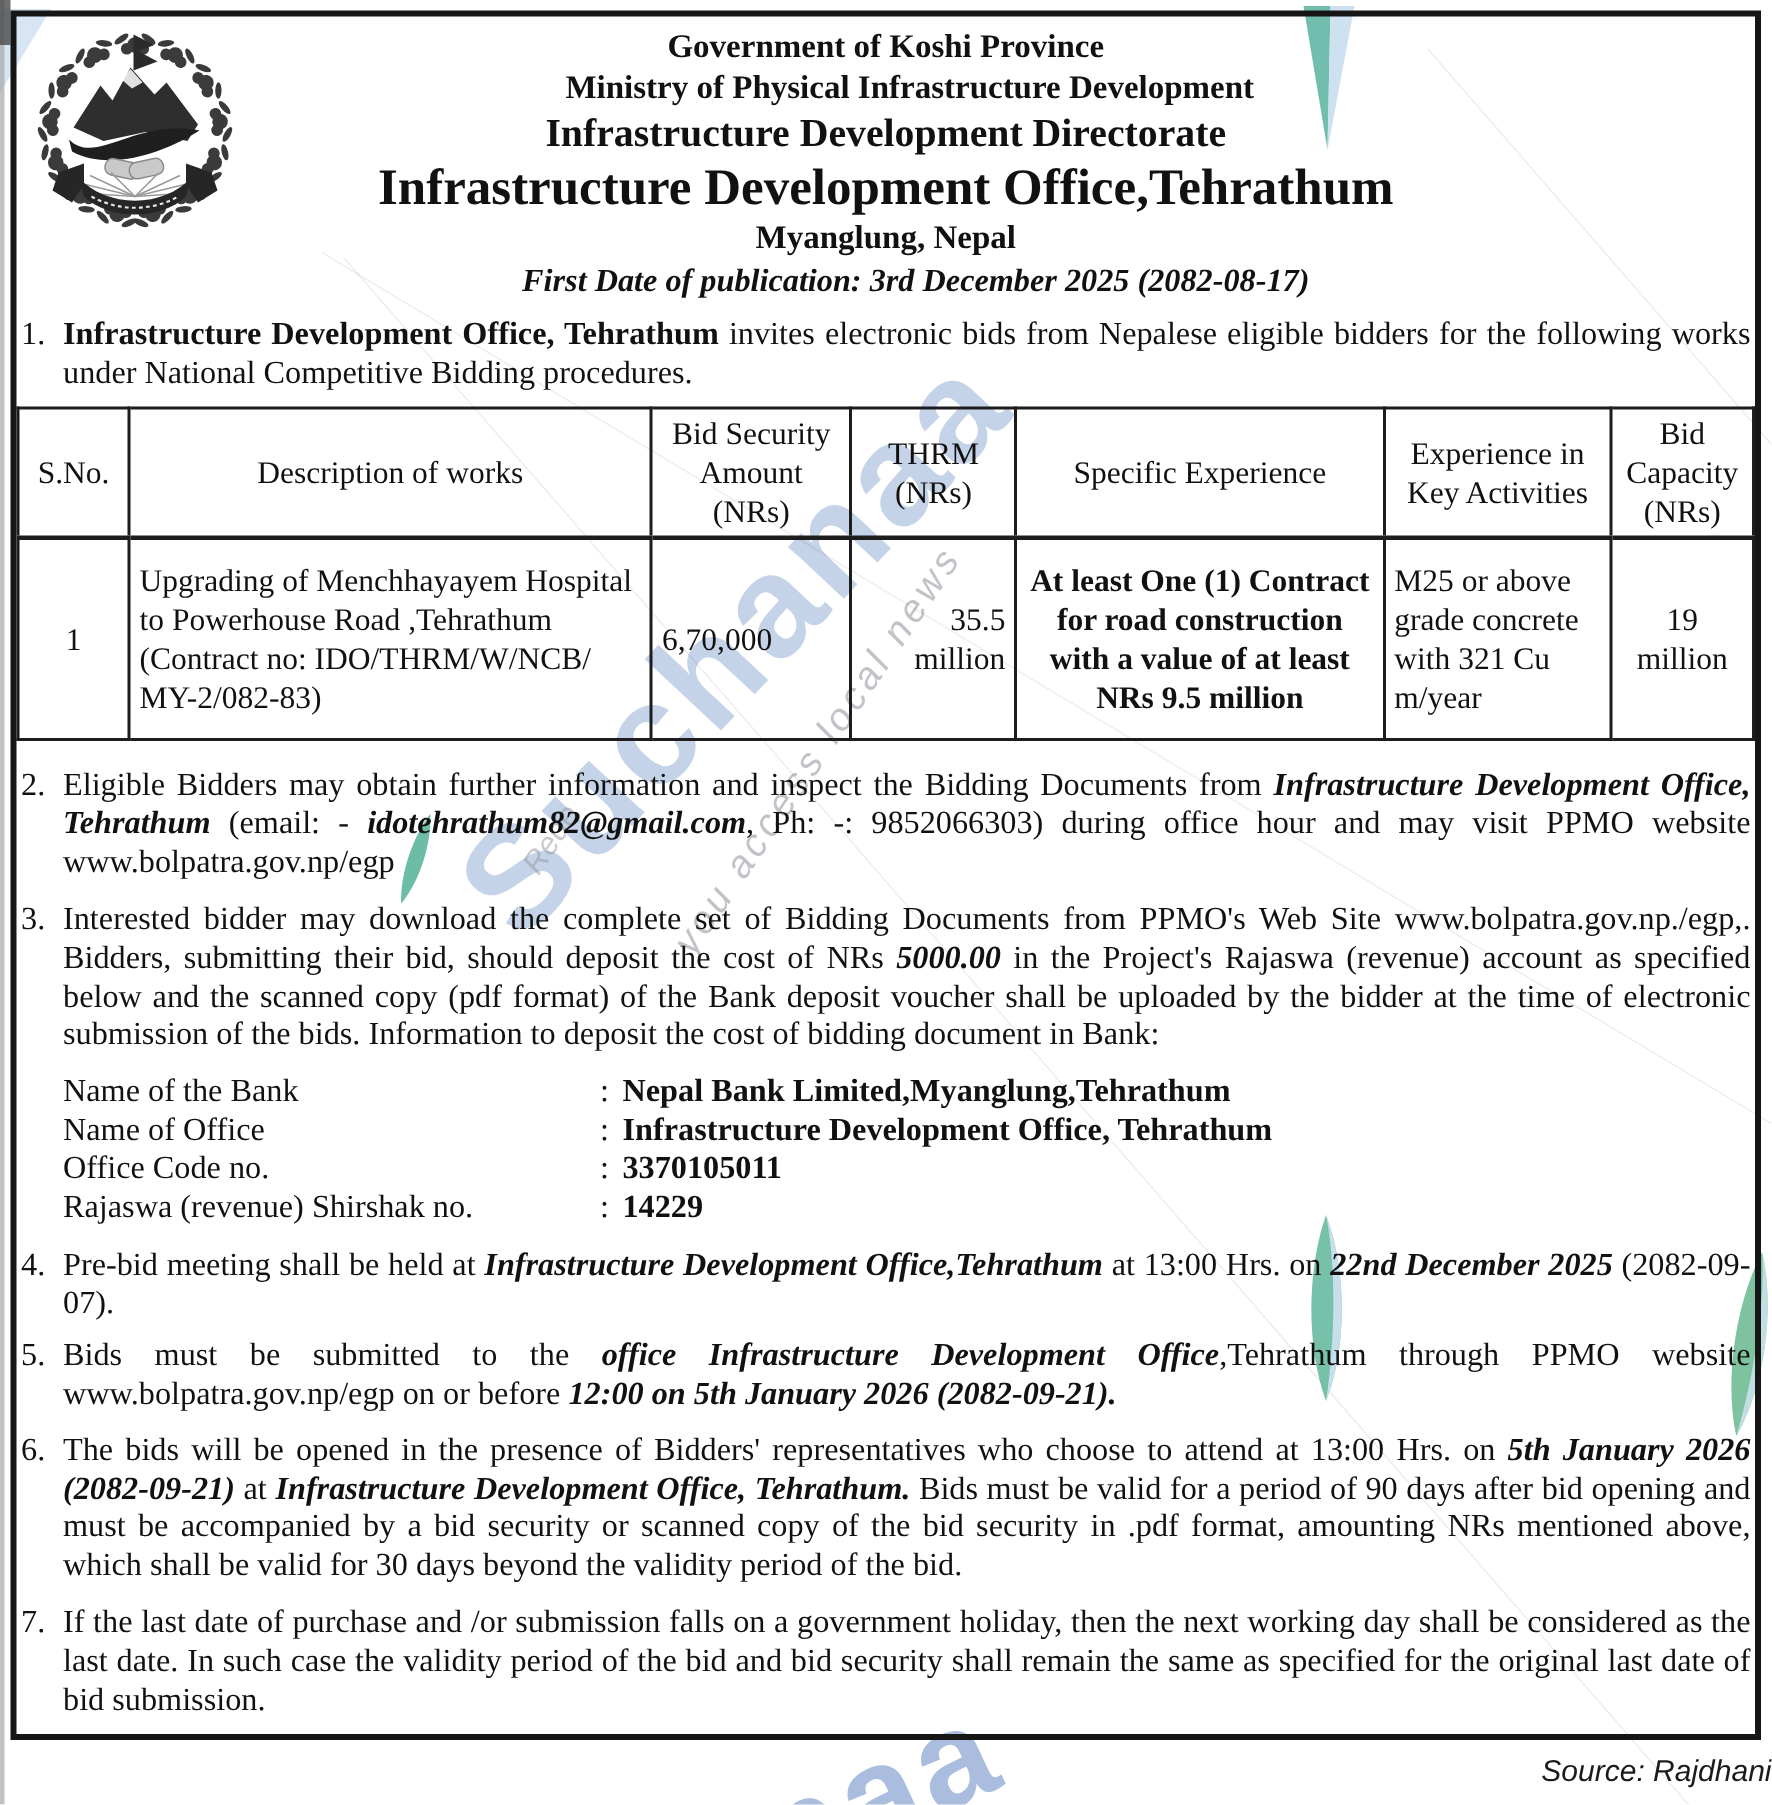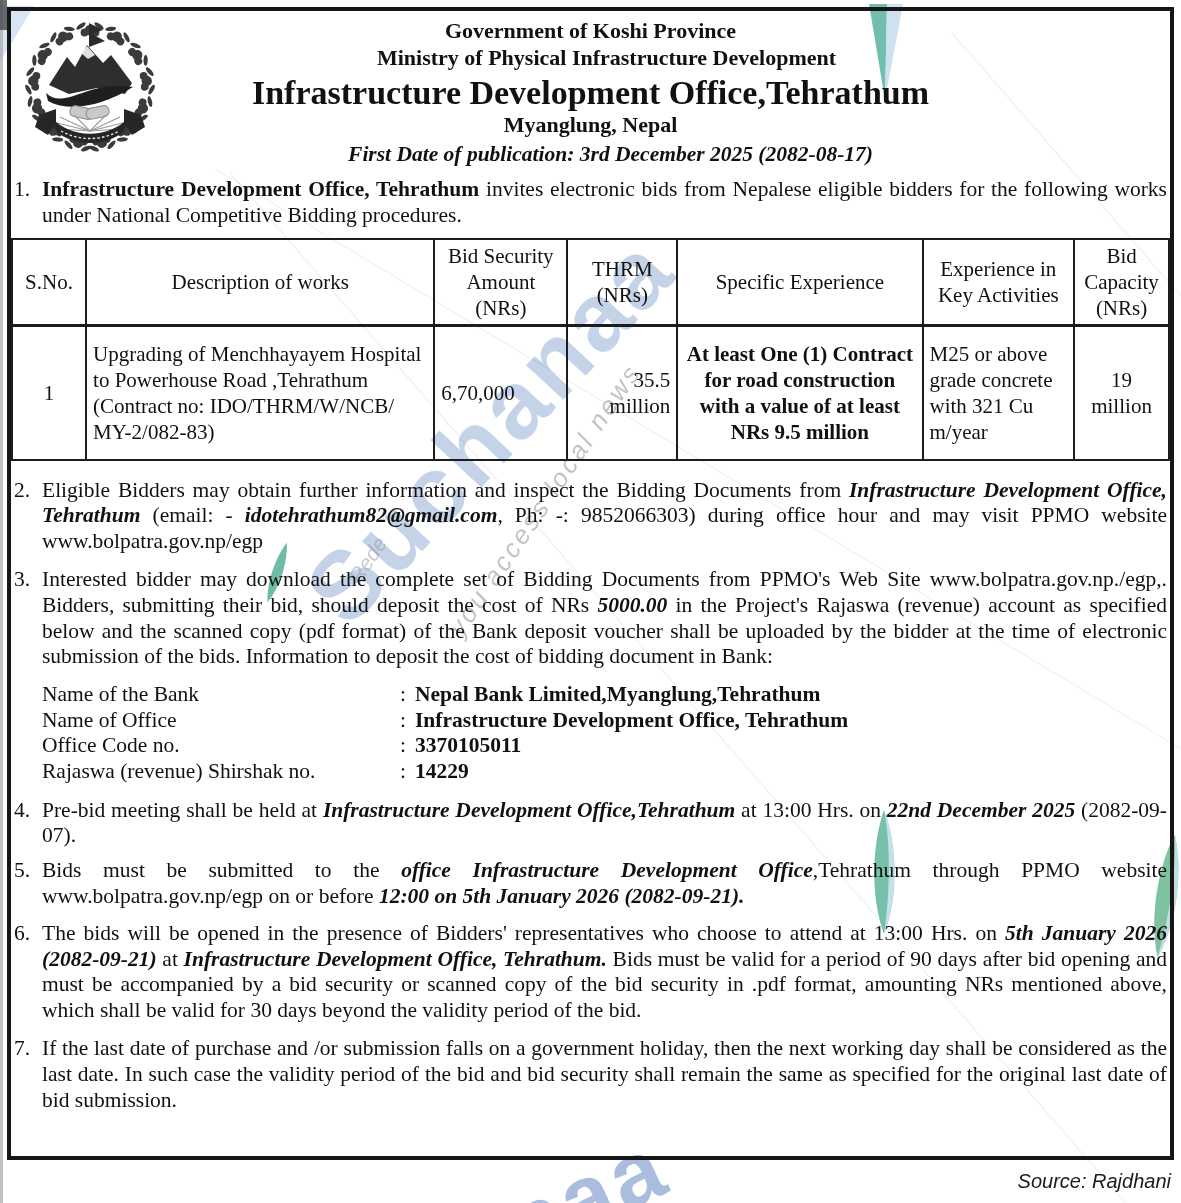--- a/index.html
+++ b/index.html
@@ -60,21 +60,21 @@
   td.c-exp  { text-align: center; padding-left: 9px; font-weight: bold; }
   td.c-key  { text-align: left; padding-left: 9px; }
   td.c-cap  { text-align: center; padding-left: 3px; padding-right: 3px; }
 
   .bank { margin: 12px 3px 0 31px; font-size: 21.5px; }
   .bank-row { display: flex; line-height: 25.6px; }
   .bank-label { width: 358px; }
   .bank-sep { margin-right: 9px; }
   .bank-val { font-weight: bold; }
 
-  .source-line { position: absolute; z-index: 1; right: 10px; top: 1170px; font-family: "Liberation Sans", "DejaVu Sans", sans-serif; font-style: italic; font-size: 20px; color: #1b1b1b; }
+  .source-line { position: absolute; z-index: 1; right: 0; top: 1170px; font-family: "Liberation Sans", "DejaVu Sans", sans-serif; font-style: italic; font-size: 20px; color: #1b1b1b; }
 </style>
 </head>
 <body>
 
 <div class="decor">
   <div class="wm wm-brand">Suchanaa</div>
   <div class="wm wm-brand2">chanaa</div>
   <div class="wm wm-tag">you access local news</div>
   <div class="wm wm-tag2">Rede</div>
 
@@ -156,20 +156,21 @@
 
     <path d="M20,94 L37,88 L37,102 L29,114 L16,106 Z" fill="#262626"></path>
     <path d="M122,94 L105,88 L105,102 L113,114 L126,106 Z" fill="#262626"></path>
     <path d="M33,97 C52,118 90,118 109,97 L105,110 C88,126 54,126 37,110 Z" fill="#262626"></path>
     <path d="M42,110 C60,120 82,120 100,110" stroke="#e9e9e9" stroke-width="1.4" fill="none" stroke-dasharray="2.5 2.2"></path>
   </svg>
 
   <div class="hdr">
     <div class="h-gov">Government of Koshi Province</div>
     <div class="h-min">Ministry of Physical Infrastructure Development</div>
+    <div class="h-dir">Infrastructure Development Directorate</div>
     <div class="h-off">Infrastructure Development Office,Tehrathum</div>
     <div class="h-loc">Myanglung, Nepal</div>
     <div class="h-pub">First Date of publication: 3rd December 2025 (2082-08-17)</div>
   </div>
 
   <div class="item m-p1">
     <span class="num">1.</span>
     <div class="ptxt"><span class="b">Infrastructure Development Office, Tehrathum</span><span> invites electronic bids from Nepalese eligible bidders for the following works under National Competitive Bidding procedures.</span></div>
   </div>
 

